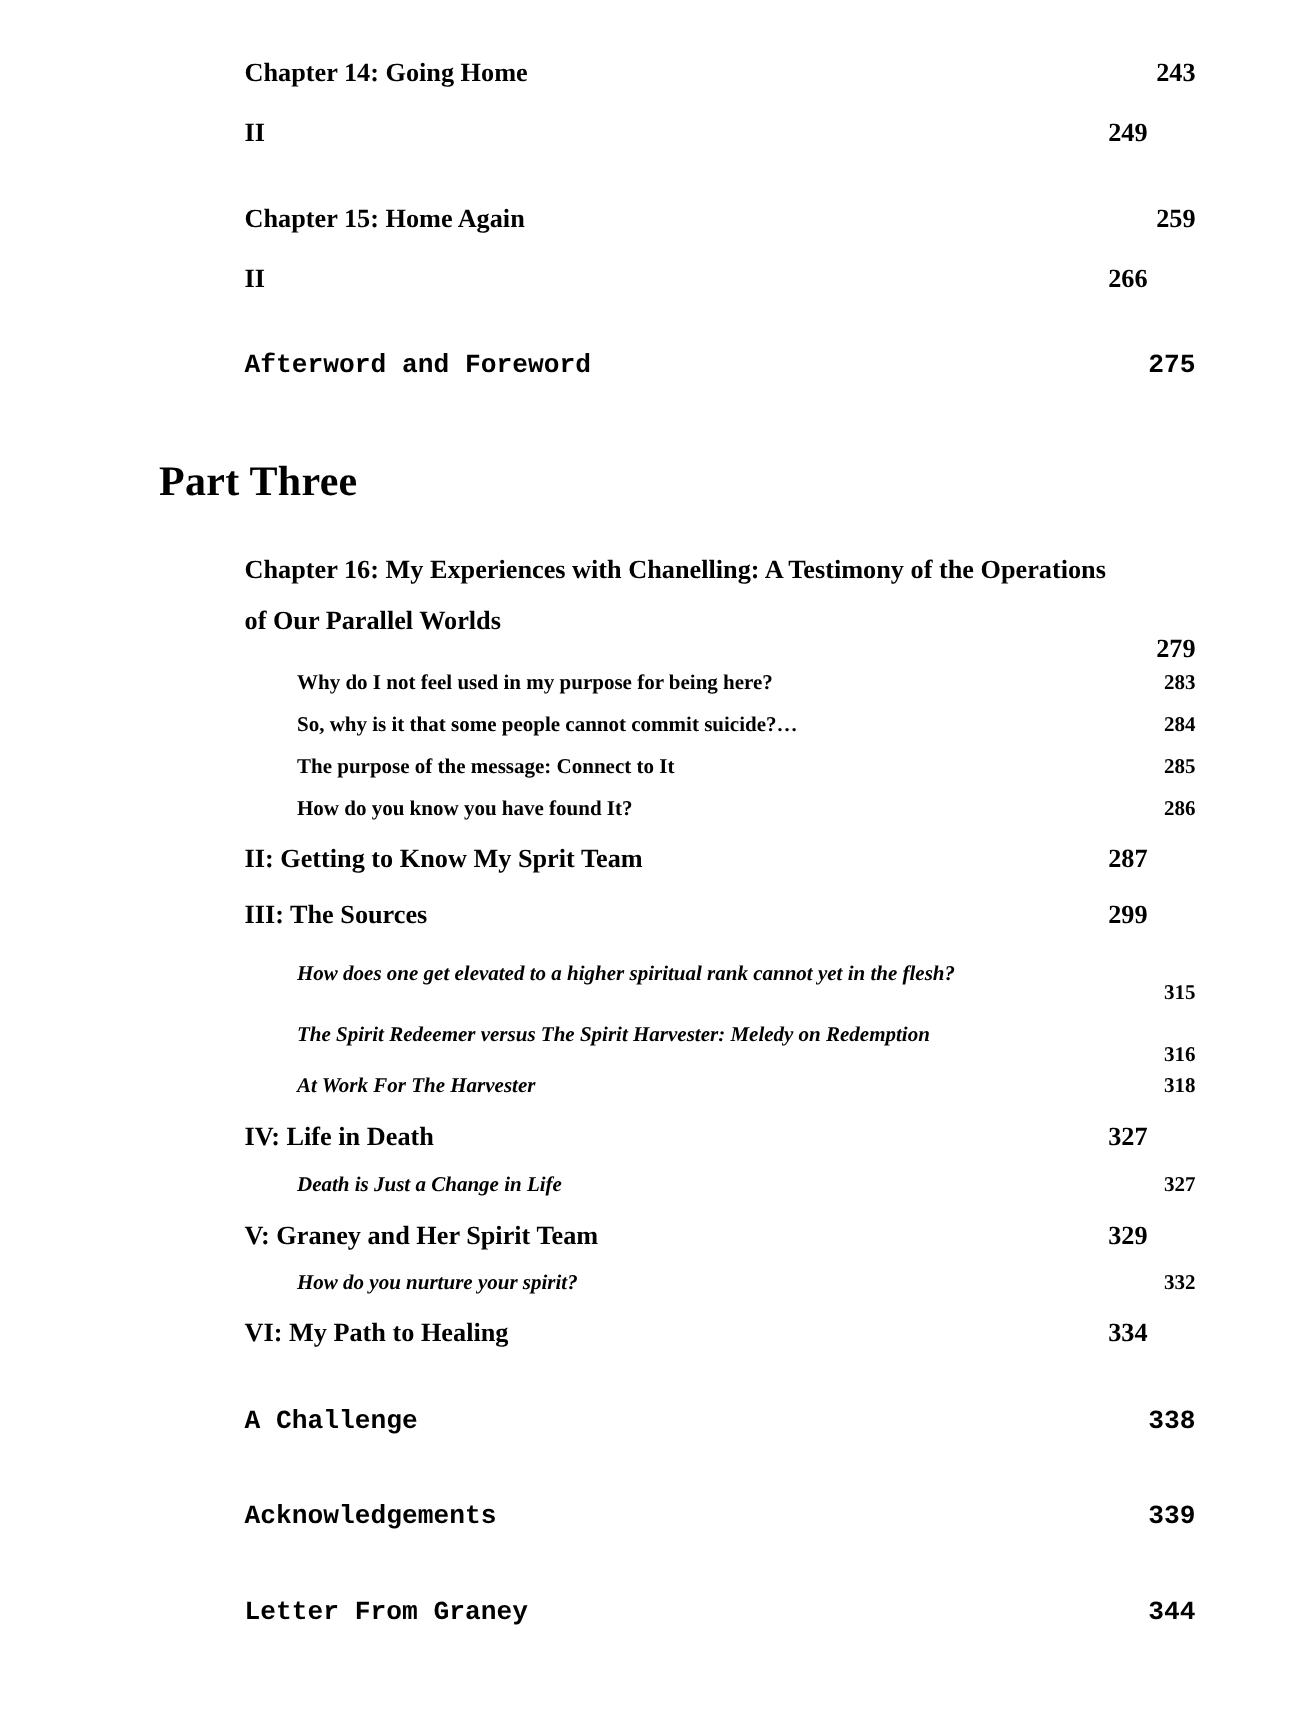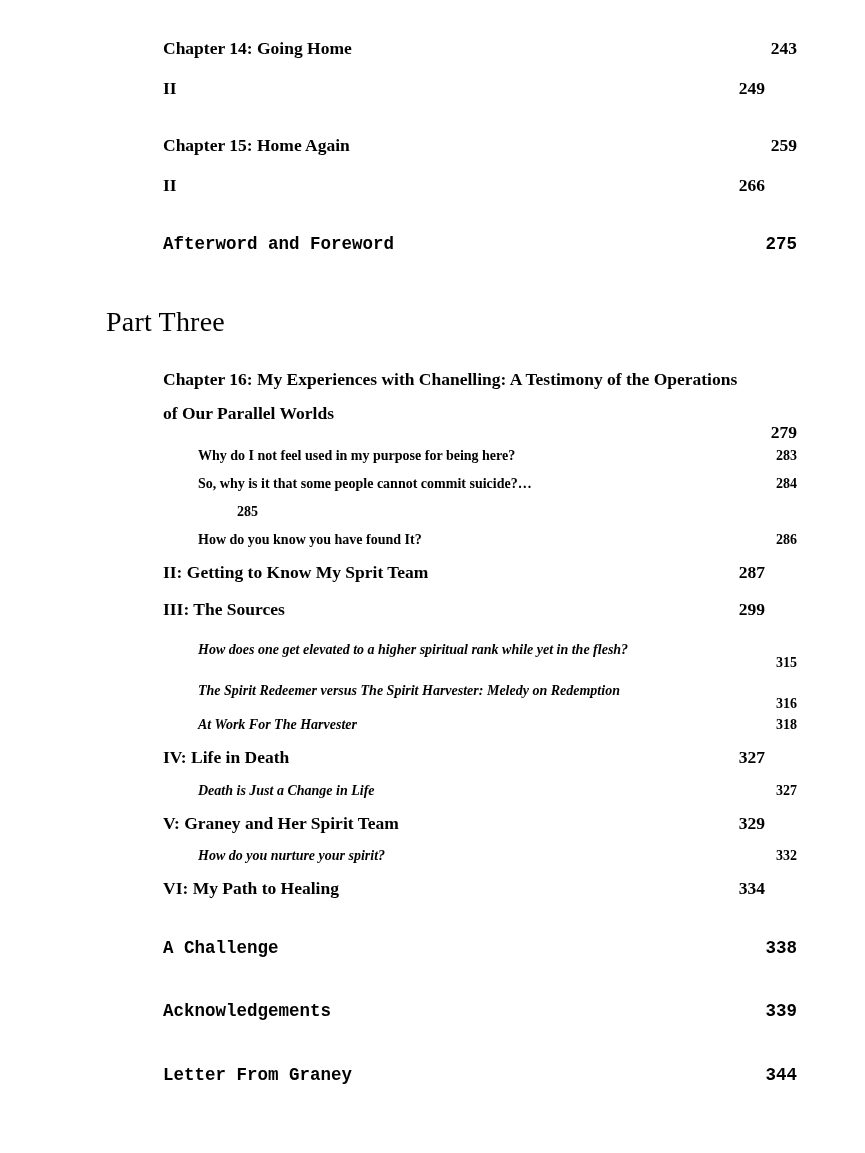--- a/index.html
+++ b/index.html
@@ -87,21 +87,21 @@
     margin-right: 68px;
     font-size: 17.5px;
     padding-top: 14px;
     padding-bottom: 14px;
     font-family: Liberation Mono, monospace;
   }
   
   .part-heading {
     margin-left: 106px;
     font-size: 28px;
-    font-weight: normal;
+    font-weight: bold;
     padding-top: 20px;
     padding-bottom: 12px;
     letter-spacing: 0.2px;
   }
   
   .row.wrap {
     display: block;
   }
   .row.wrap .label {
     display: block;
@@ -151,36 +151,37 @@
       </div>
       <div class="row lvl-sub2">
         <span class="label">Why do I not feel used in my purpose for being here?</span>
         <span class="pageno">283</span>
       </div>
       <div class="row lvl-sub2">
         <span class="label">So, why is it that some people cannot commit suicide?…</span>
         <span class="pageno">284</span>
       </div>
       <div class="row lvl-sub2">
+        <span class="label">The purpose of the message:  Connect to It</span>
         <span class="pageno">285</span>
       </div>
       <div class="row lvl-sub2">
         <span class="label">How do you know you have found It?</span>
         <span class="pageno">286</span>
       </div>
       <div class="row lvl-sub">
         <span class="label">II:   Getting to Know My Sprit Team</span>
         <span class="pageno">287</span>
       </div>
       <div class="row lvl-sub">
         <span class="label">III:   The Sources</span>
         <span class="pageno">299</span>
       </div>
       <div class="row lvl-sub2 italic wrap">
-        <span class="label">How does one get elevated to a higher spiritual rank while yet in the flesh?</span>
+        <span class="label">How does one get elevated to a higher spiritual rank cannot yet in the flesh?</span>
         <span class="pageno">315</span>
       </div>
       <div class="row lvl-sub2 italic wrap">
         <span class="label">The Spirit Redeemer versus The Spirit Harvester:  Meledy on Redemption</span>
         <span class="pageno">316</span>
       </div>
       <div class="row lvl-sub2 italic">
         <span class="label">At Work For The Harvester</span>
         <span class="pageno">318</span>
       </div>

